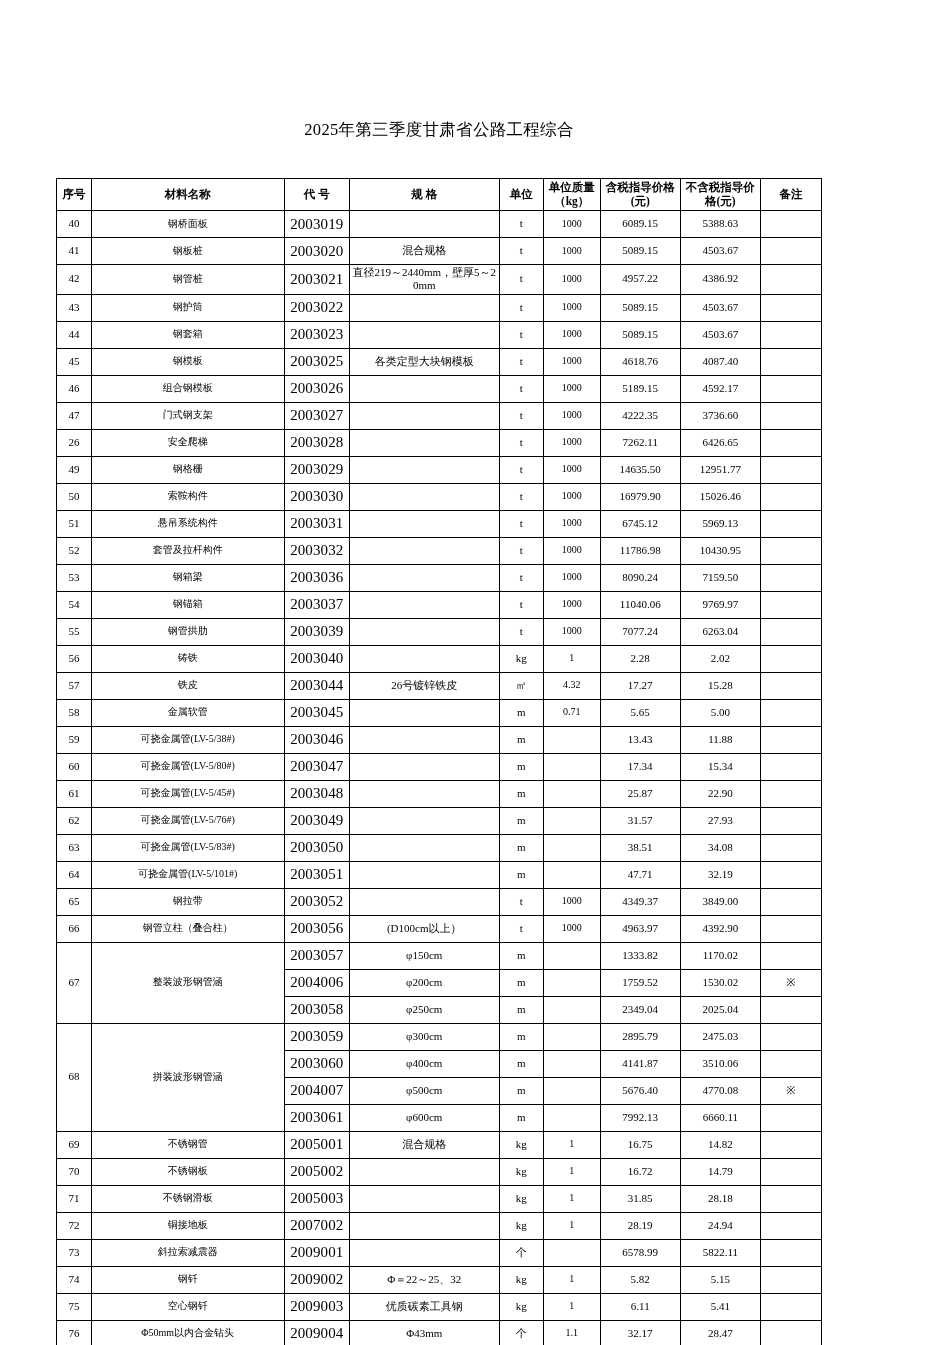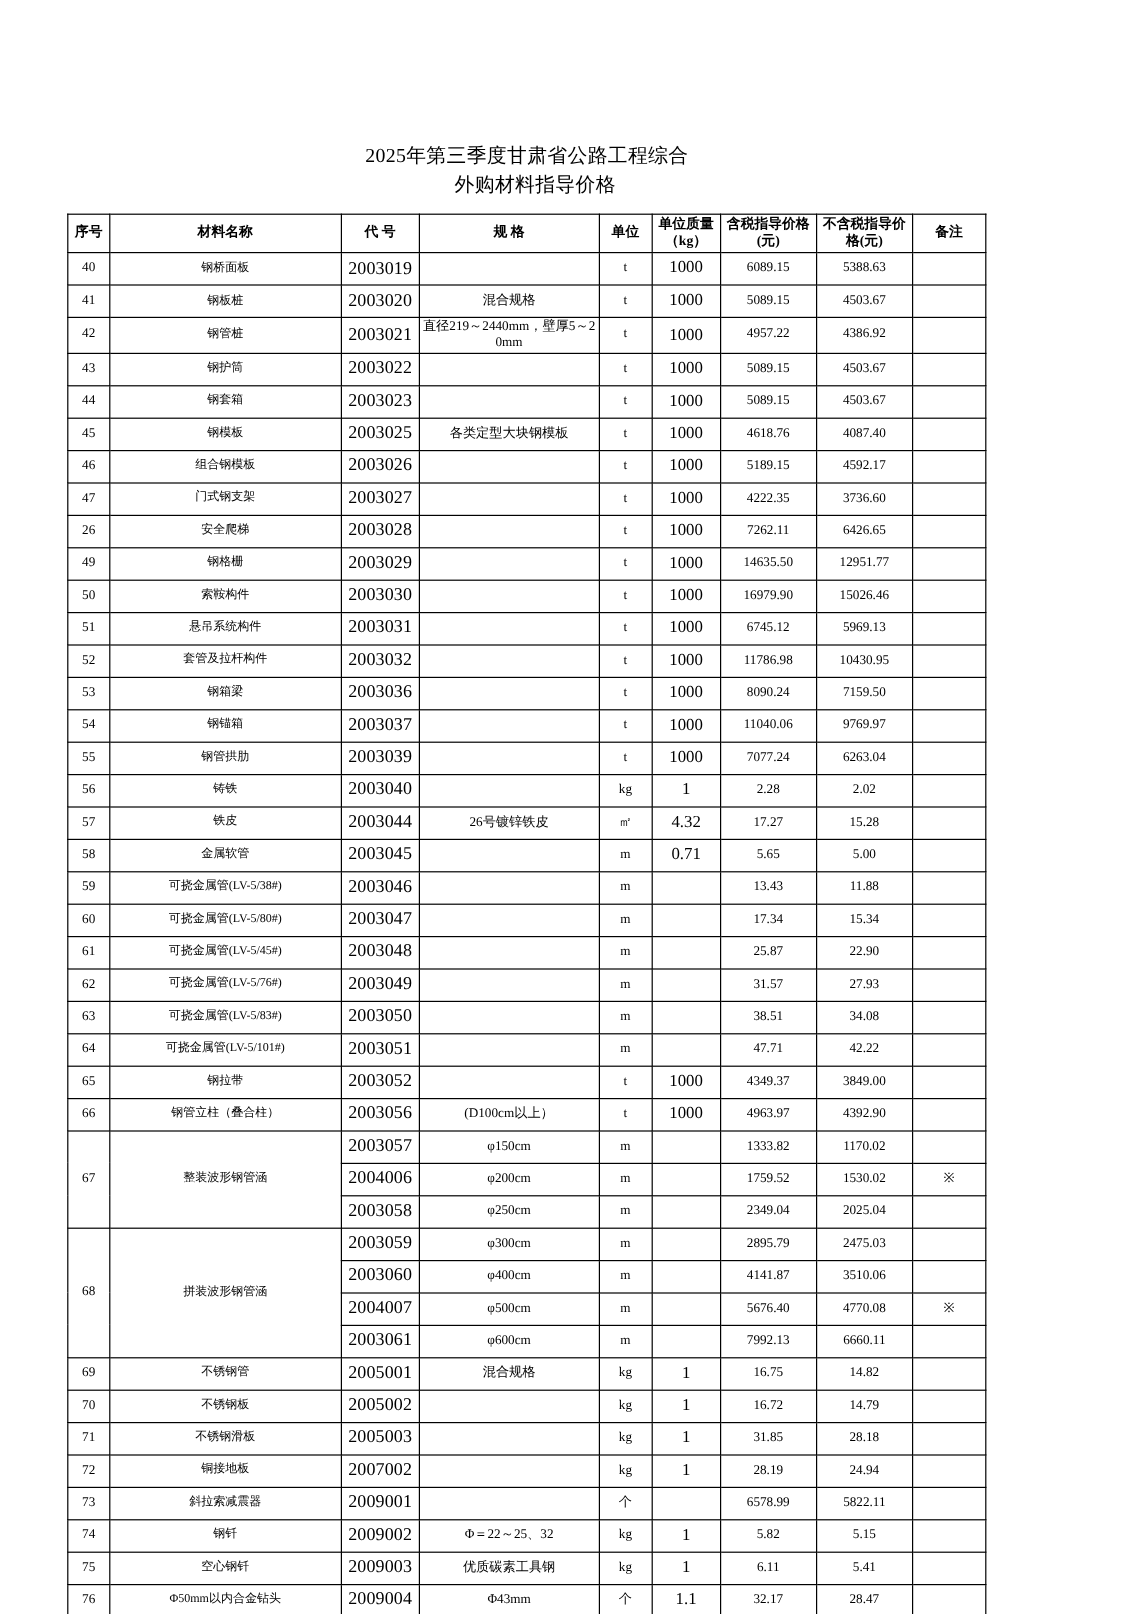--- a/index.html
+++ b/index.html
@@ -73,34 +73,33 @@
     word-break: keep-all;
   }
   table.pricetable tbody td {
     font-weight: normal;
   }
   td.col-no { font-size: 11px; }
   td.col-name { font-size: 10px; }
   td.col-code { font-size: 15px; letter-spacing: 0.1px; }
   td.col-spec { font-size: 11px; }
   td.col-unit { font-size: 11px; }
-  td.col-mass { font-size: 14px; }
+  td.col-mass { font-size: 10px; }
   td.col-taxed, td.col-untaxed { font-size: 11px; }
   td.col-remark { font-size: 11px; }
   td.tall { height: 34px; }
   .hdr-sub { display: block; }
 </style>
 </head>
 <body>
 
 <div class="page">
 
   <div class="title-block">
     <span class="title-line l1">2025年第三季度甘肃省公路工程综合</span>
-    <span class="title-line l2">外购材料指导价格</span>
   </div>
 
   <table class="pricetable">
     <colgroup>
       <col class="c-no">
         <col class="c-name">
         <col class="c-code">
         <col class="c-spec">
       <col class="c-unit">
         <col class="c-mass">
@@ -396,21 +395,21 @@
           <td class="col-remark"></td>
         </tr>
         <tr>
           <td class="col-no">64</td>
           <td class="col-name">可挠金属管(LV-5/101#)</td>
           <td class="col-code">2003051</td>
           <td class="col-spec"></td>
           <td class="col-unit">m</td>
           <td class="col-mass"></td>
           <td class="col-taxed">47.71</td>
-          <td class="col-untaxed">42.22</td>
+          <td class="col-untaxed">32.19</td>
           <td class="col-remark"></td>
         </tr>
         <tr>
           <td class="col-no">65</td>
           <td class="col-name">钢拉带</td>
           <td class="col-code">2003052</td>
           <td class="col-spec"></td>
           <td class="col-unit">t</td>
           <td class="col-mass">1000</td>
           <td class="col-taxed">4349.37</td>

